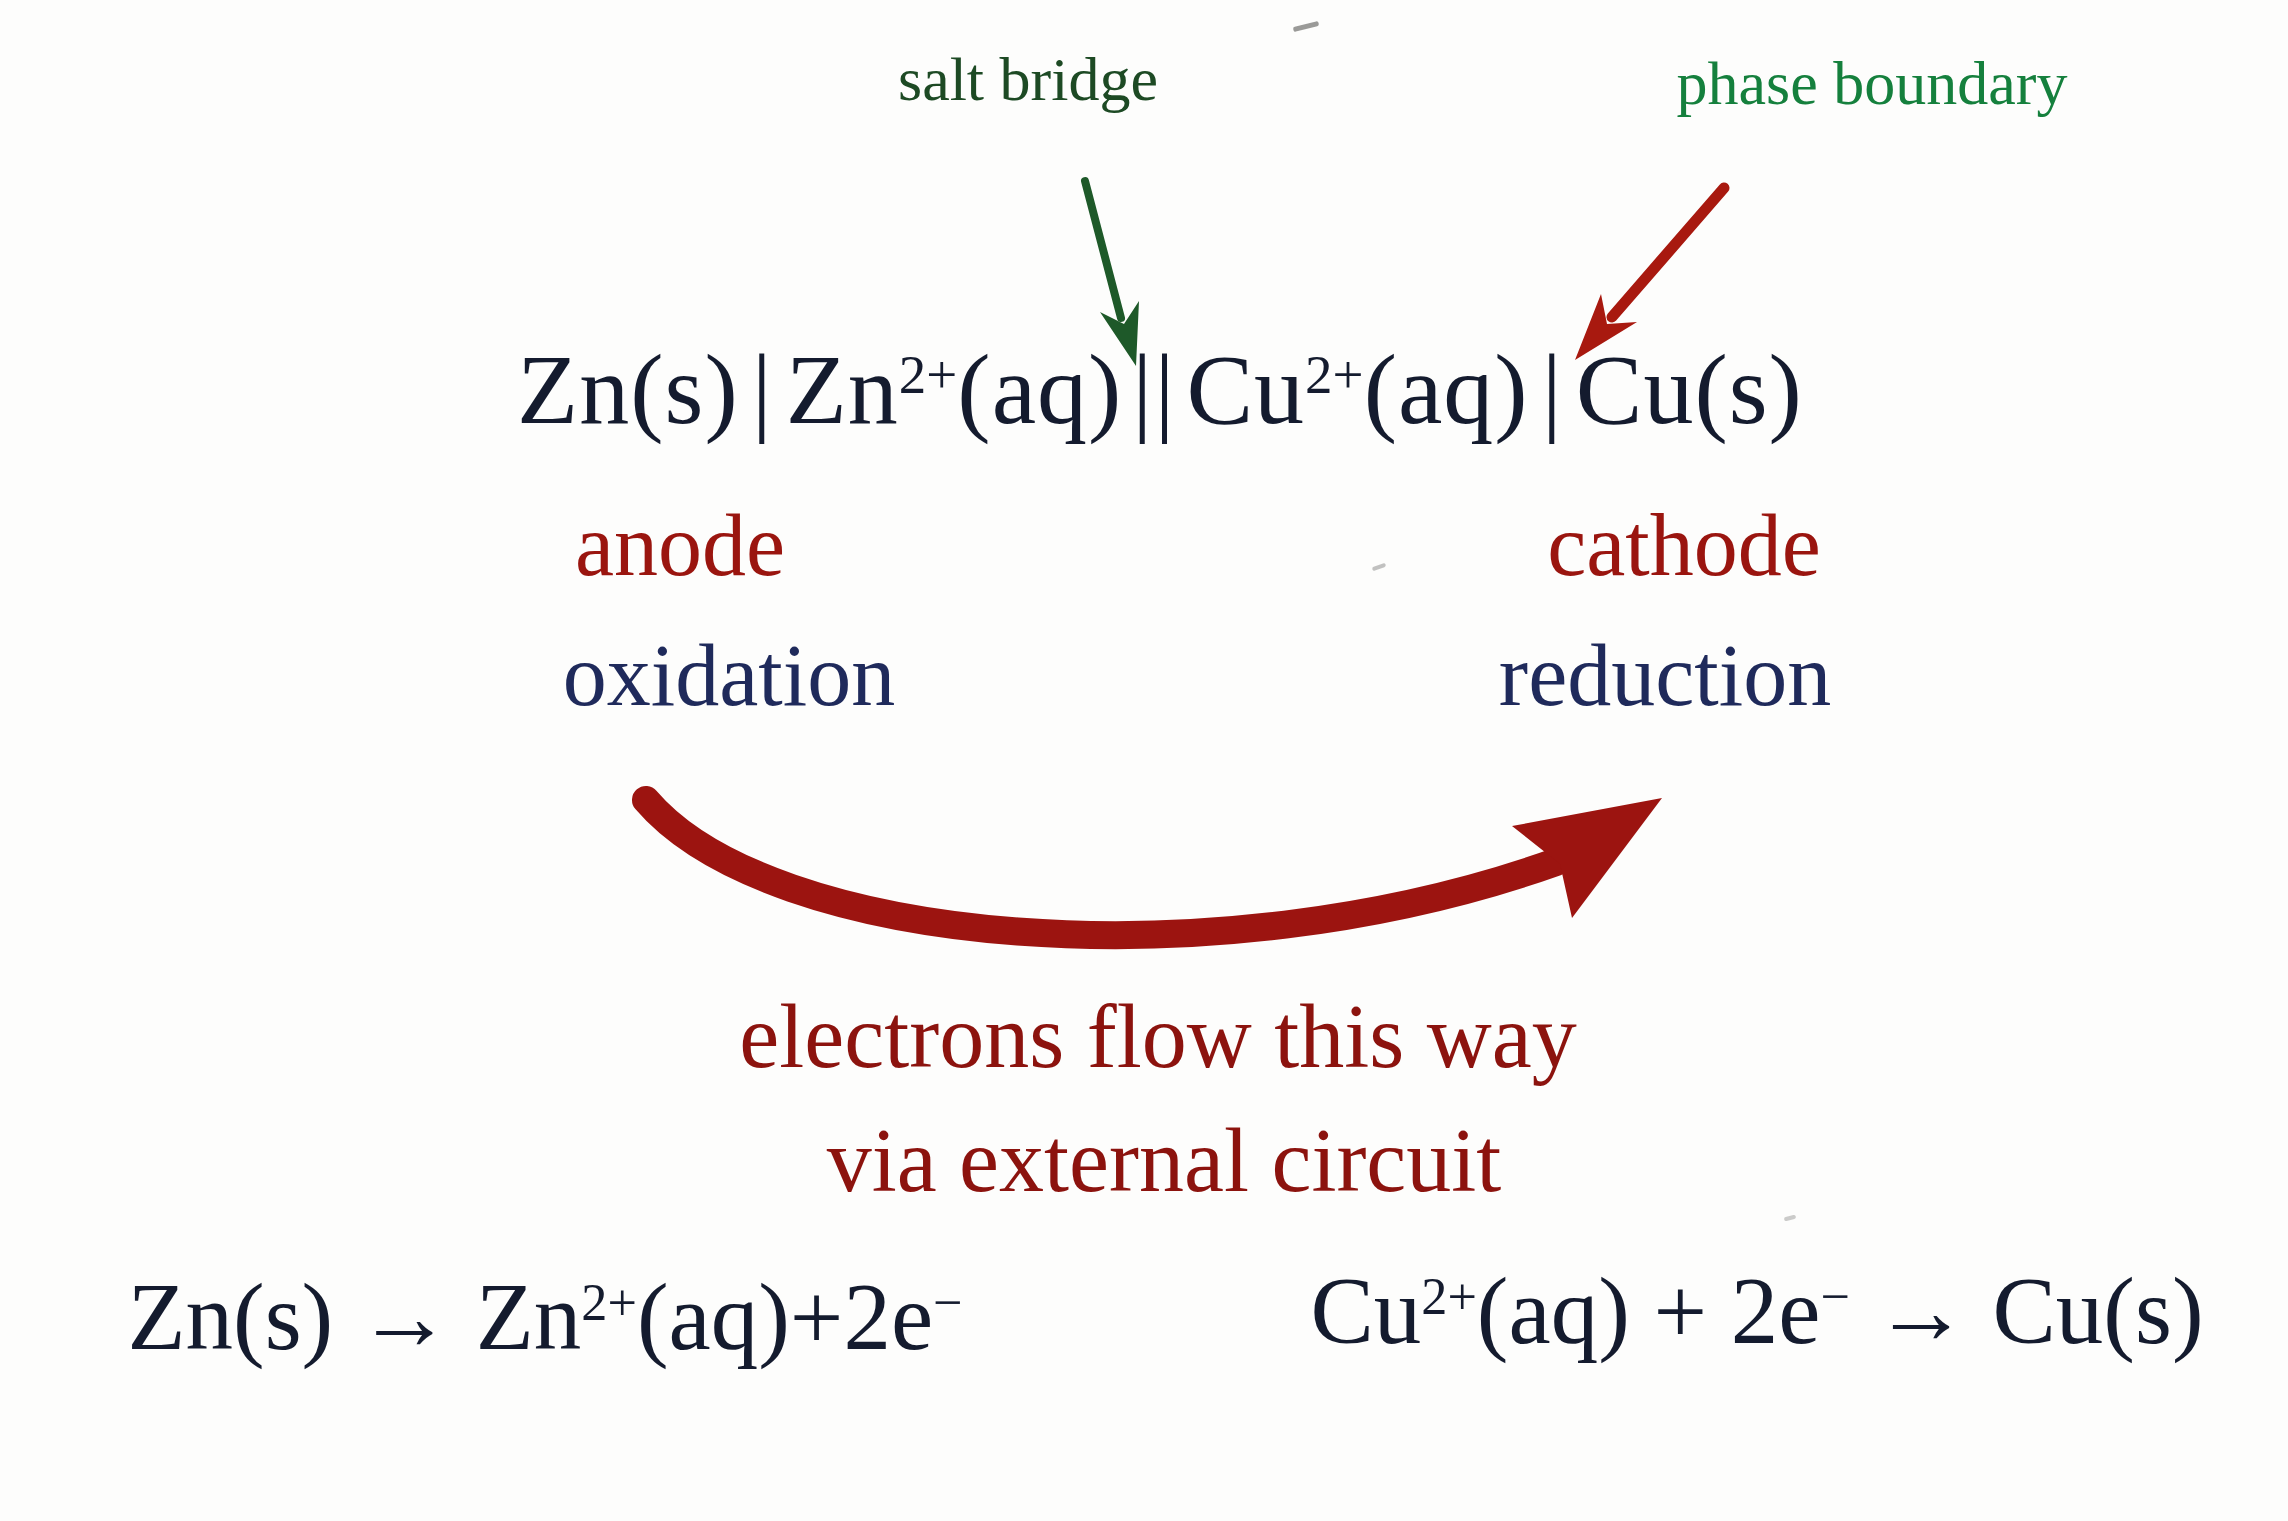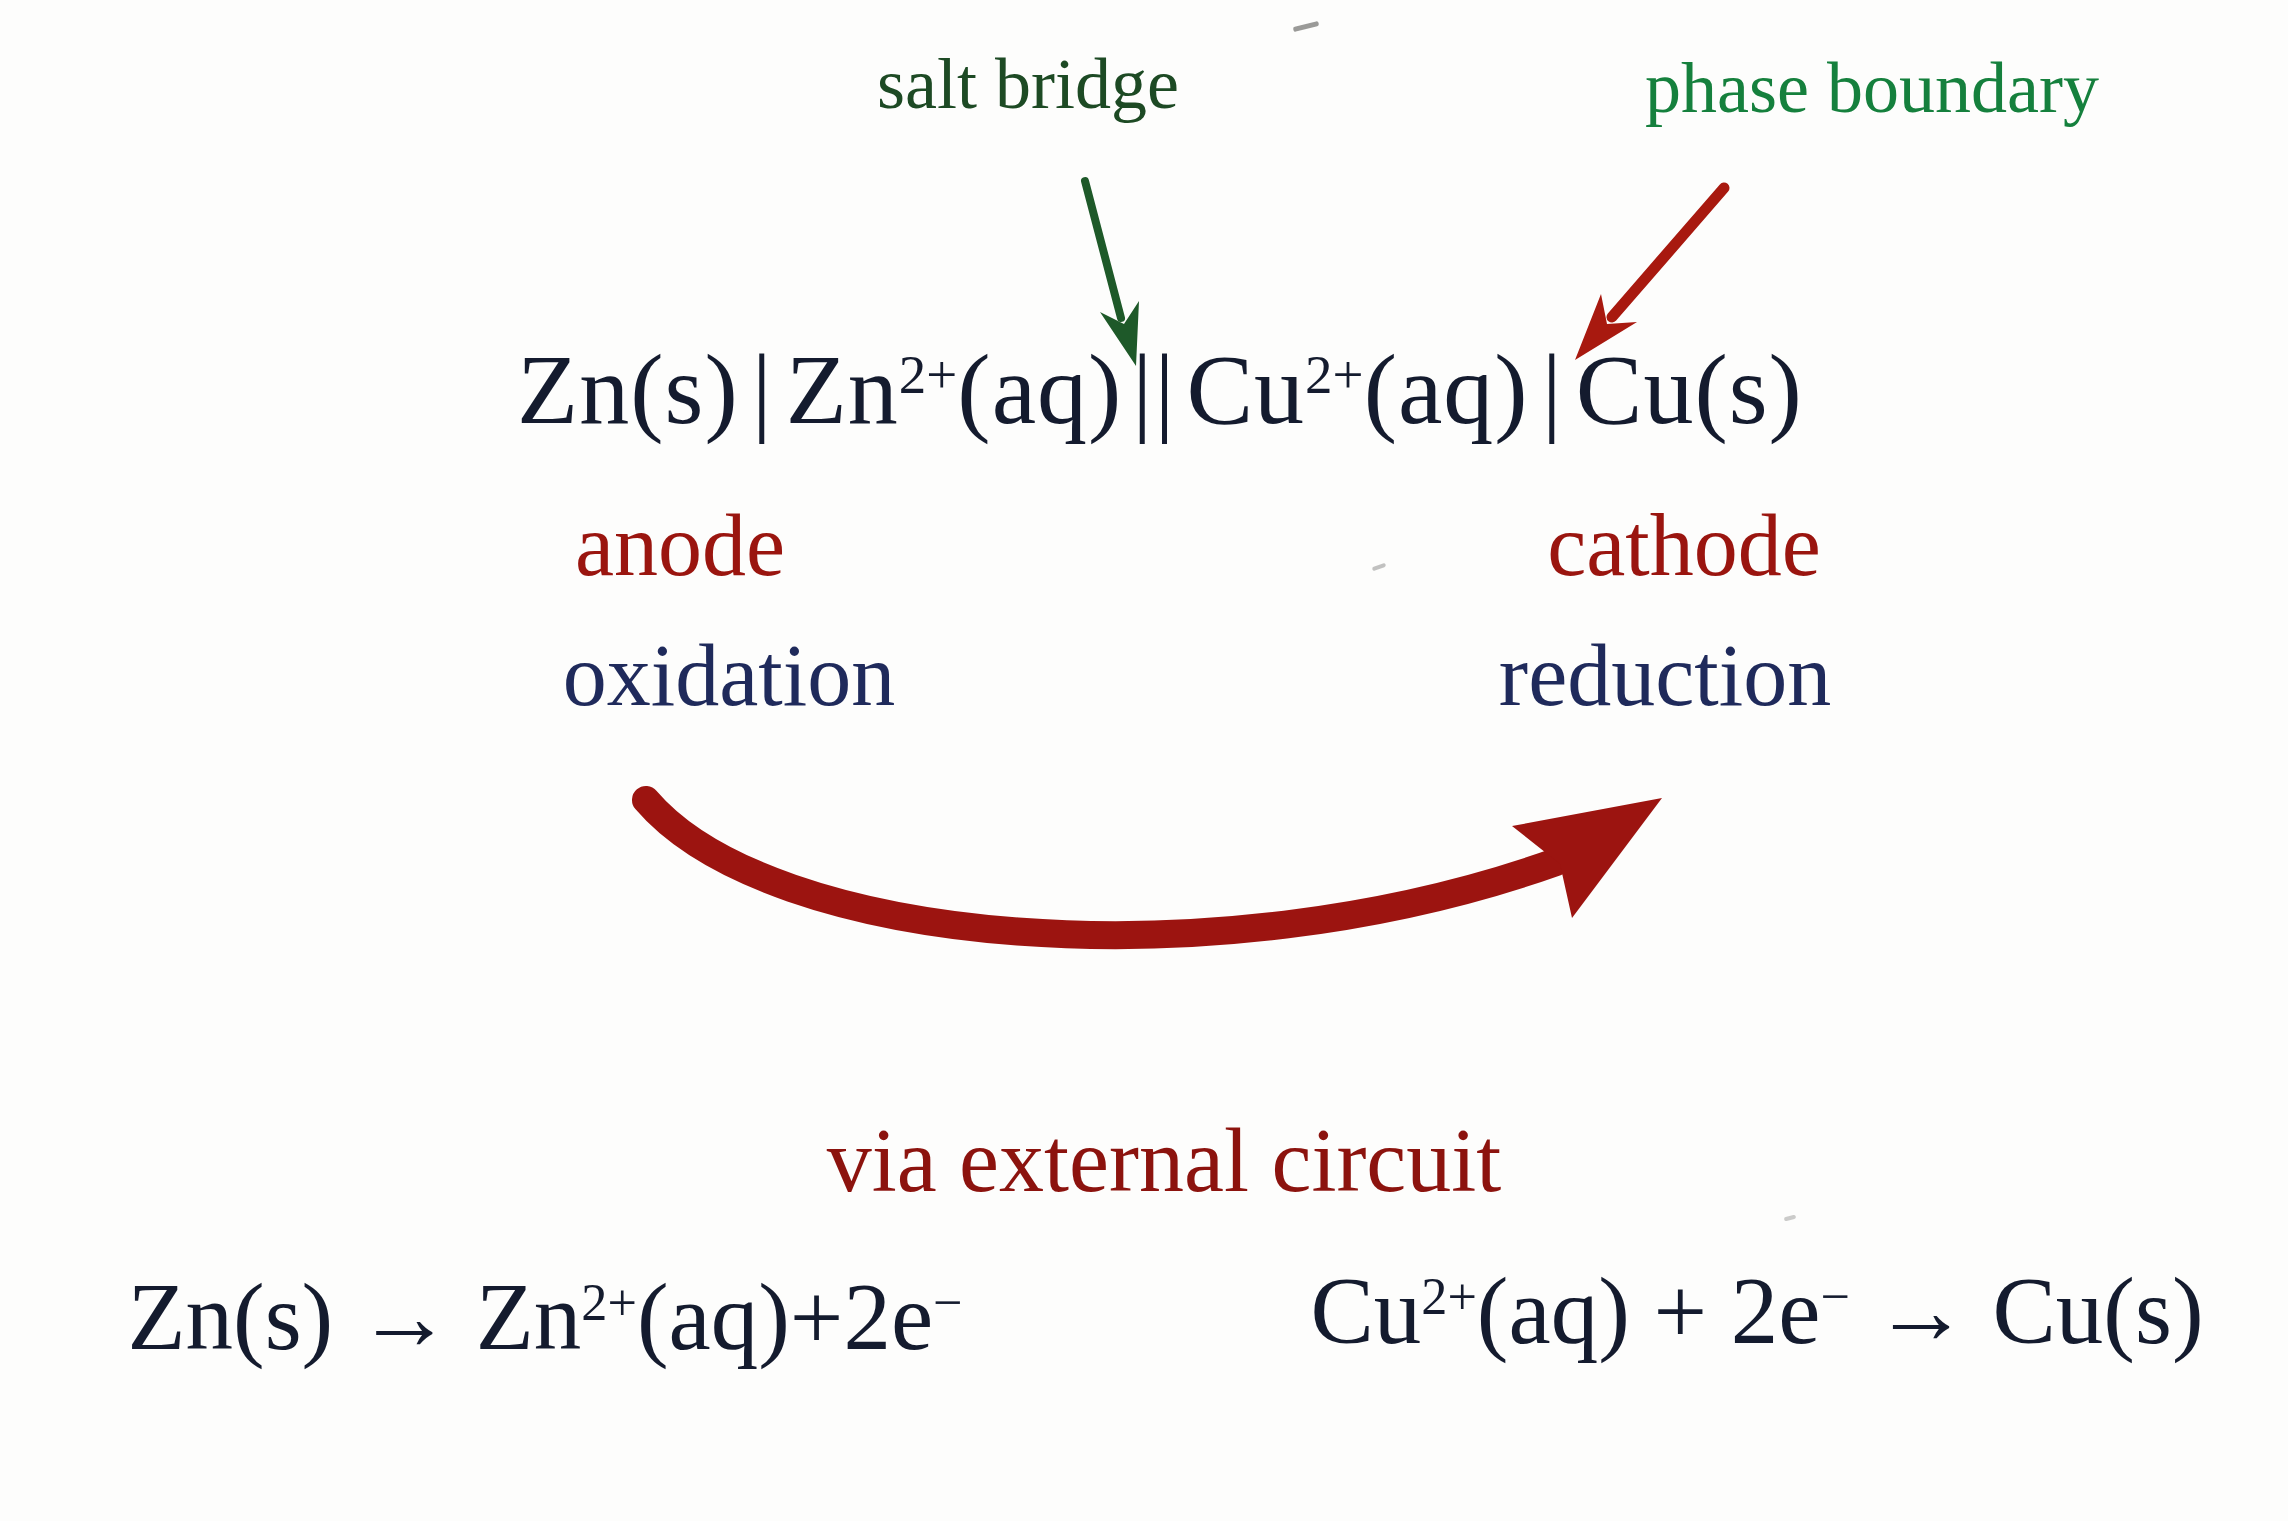--- a/index.html
+++ b/index.html
@@ -15,21 +15,21 @@
     transform:translateX(-50%);
     white-space:nowrap;
     line-height:1;
   }
   .green-text{color:#1d4a24;}
   .maroon-text{color:#15803d;}
   .crimson-text{color:#9a150f;}
   .navy-text{color:#1f2a5b;margin-left:45px;}
   .ink-text{color:#141b2e;}
   .flowred-text{color:#8c130e;}
-  .annot{font-size:72px;}
+  .annot{font-size:62px;}
   .notation{font-size:100px;letter-spacing:1px;}
   .electrode{font-size:88px;}
   .process{font-size:88px;}
   .flow-caption{font-size:90px;}
   .equation{font-size:95px;}
   sup{
     font-size:55%;
     vertical-align:baseline;
     position:relative;
     top:-0.55em;
@@ -76,20 +76,21 @@
   </div>
 
   <div class="label electrode crimson-text" style="left:680px;top:502px;">anode</div>
 
   <div class="label electrode crimson-text" style="left:1684px;top:502px;">cathode</div>
 
   <div class="label process navy-text" style="left:684px;top:632px;">oxidation</div>
 
   <div class="label process navy-text" style="left:1620px;top:632px;">reduction</div>
 
+  <div class="label flow-caption flowred-text" style="left:1158px;top:992px;">electrons flow this way</div>
 
   <div class="label flow-caption flowred-text" style="left:1164px;top:1116px;">via external circuit</div>
 
   <div class="label equation ink-text" style="left:545px;top:1270px;">
     <span>Zn(s)</span><span> → </span><span>Zn</span><sup>2+</sup><span>(aq)+2e</span><sup>−</sup>
   </div>
 
   <div class="label equation ink-text" style="left:1757px;top:1264px;">
     <span>Cu</span><sup>2+</sup><span>(aq) + 2e</span><sup>−</sup><span> → </span><span>Cu(s)</span>
   </div>

